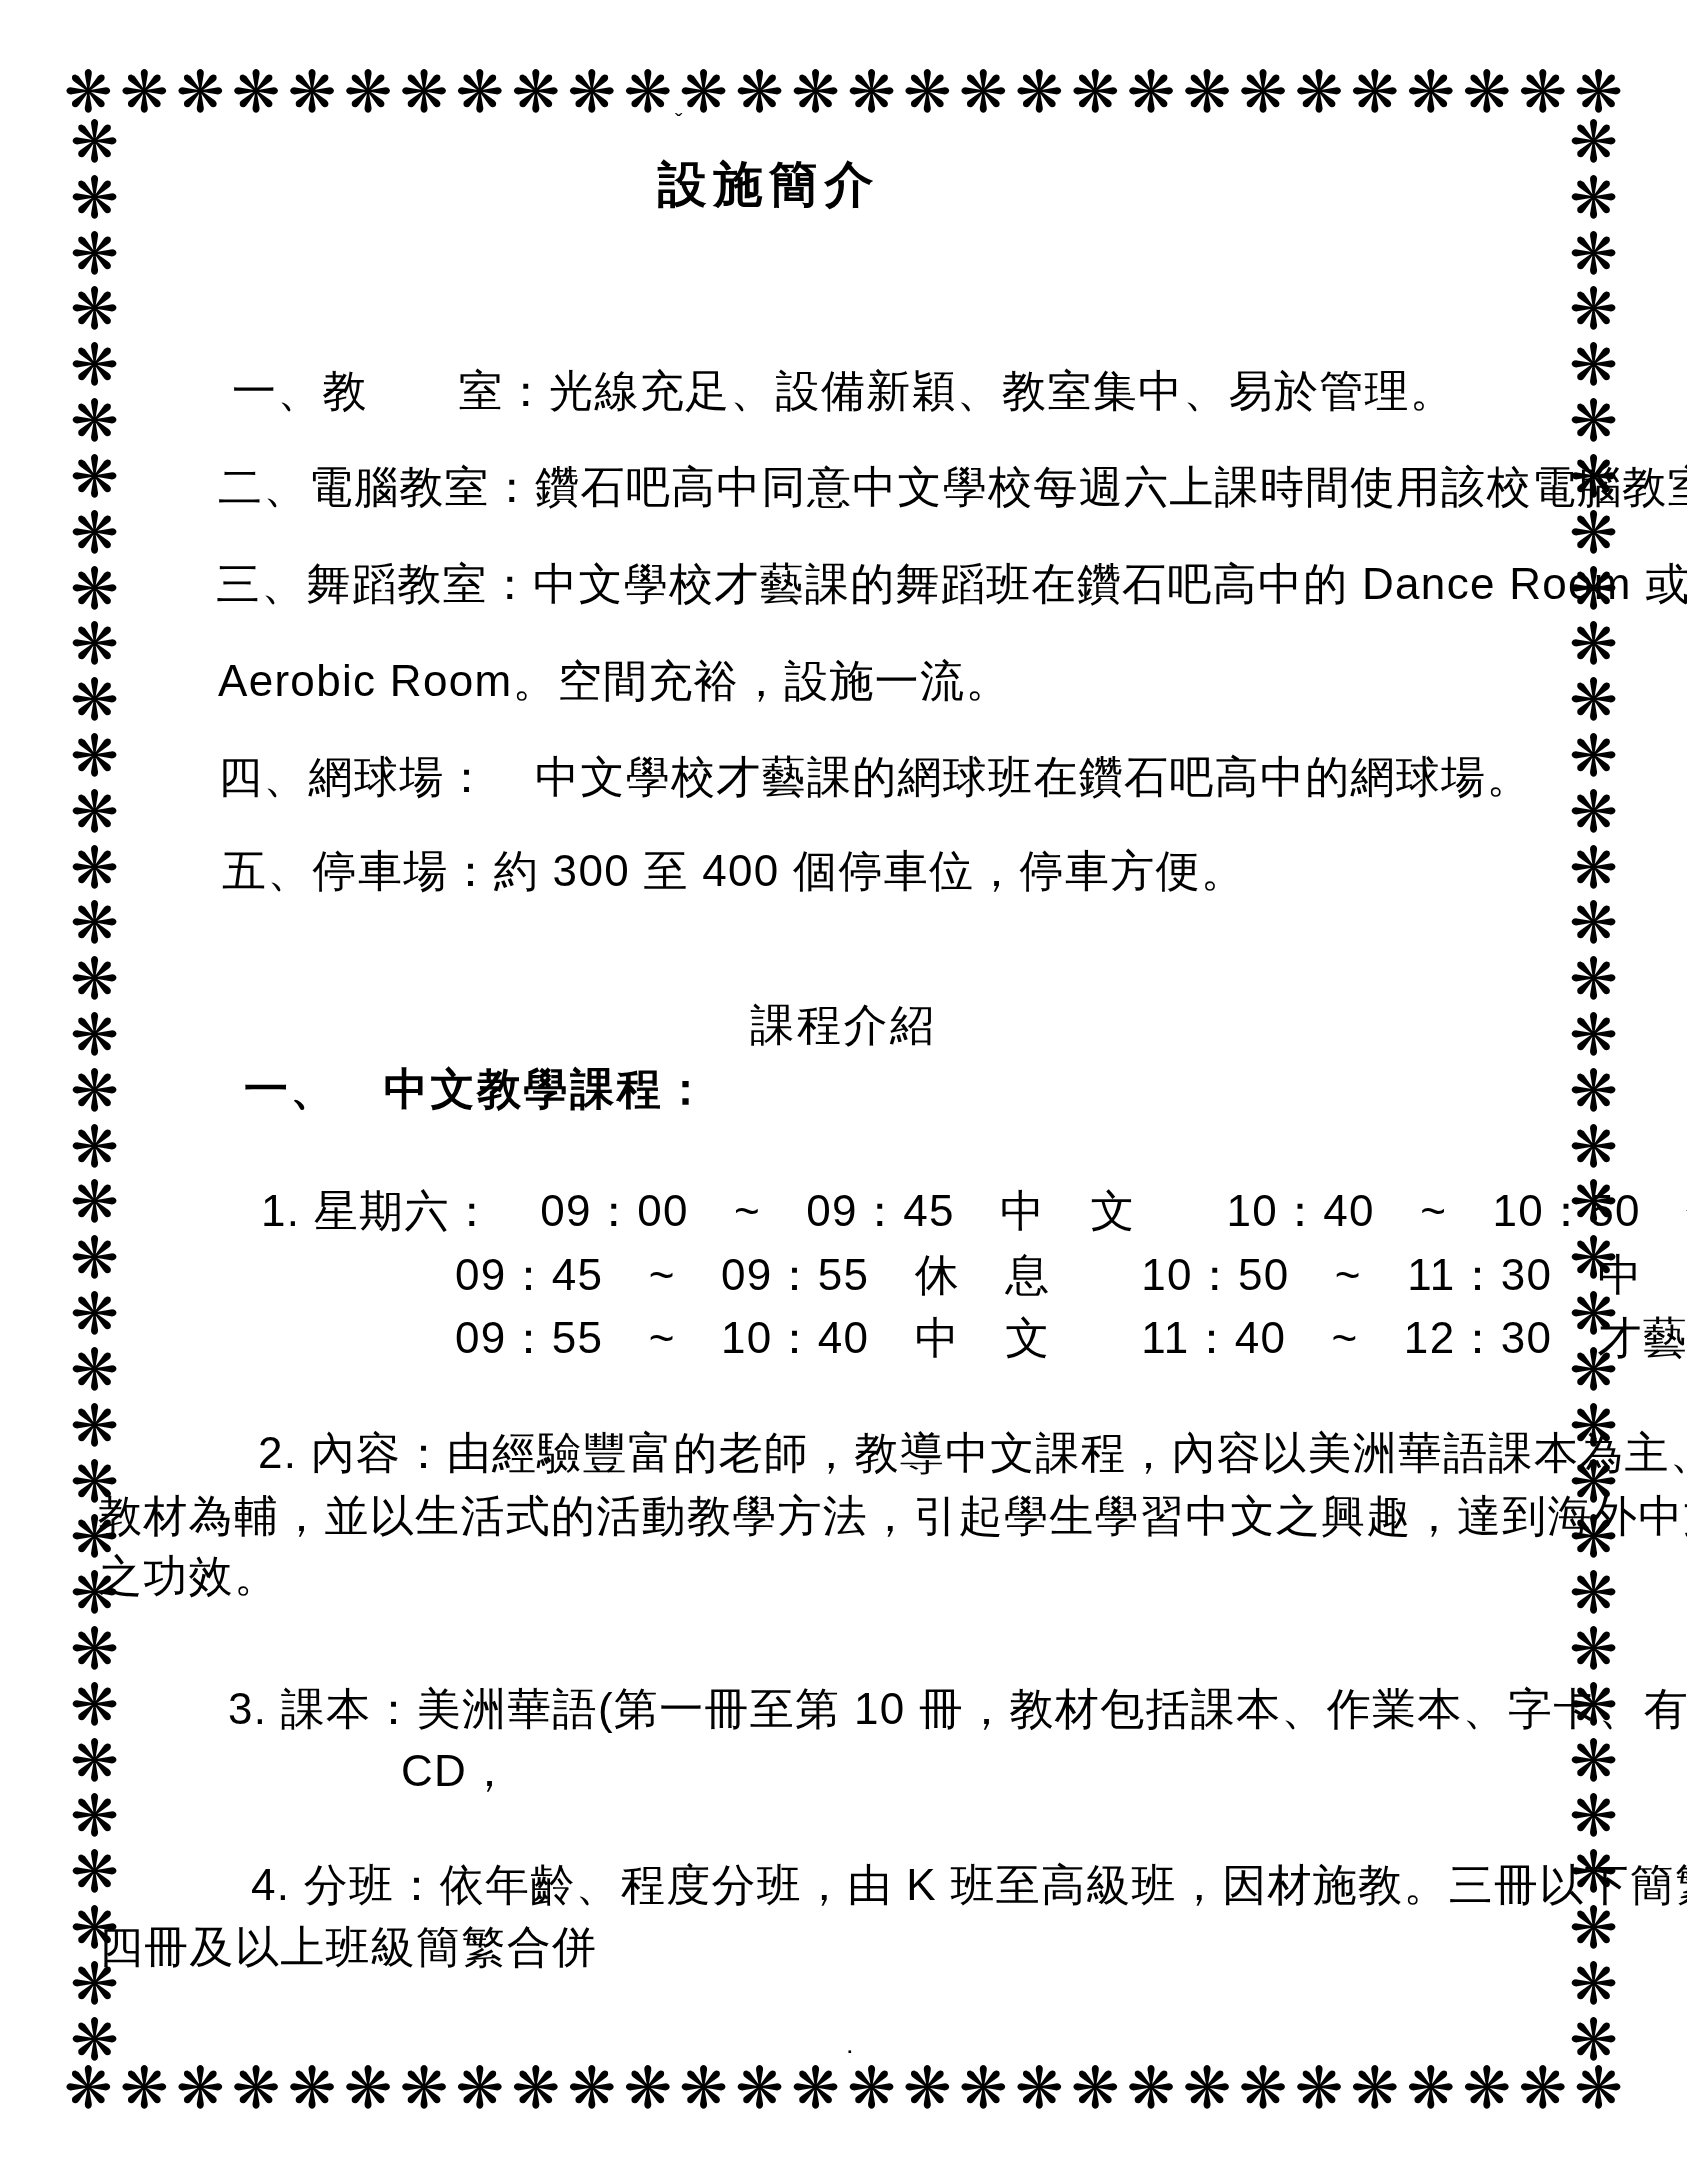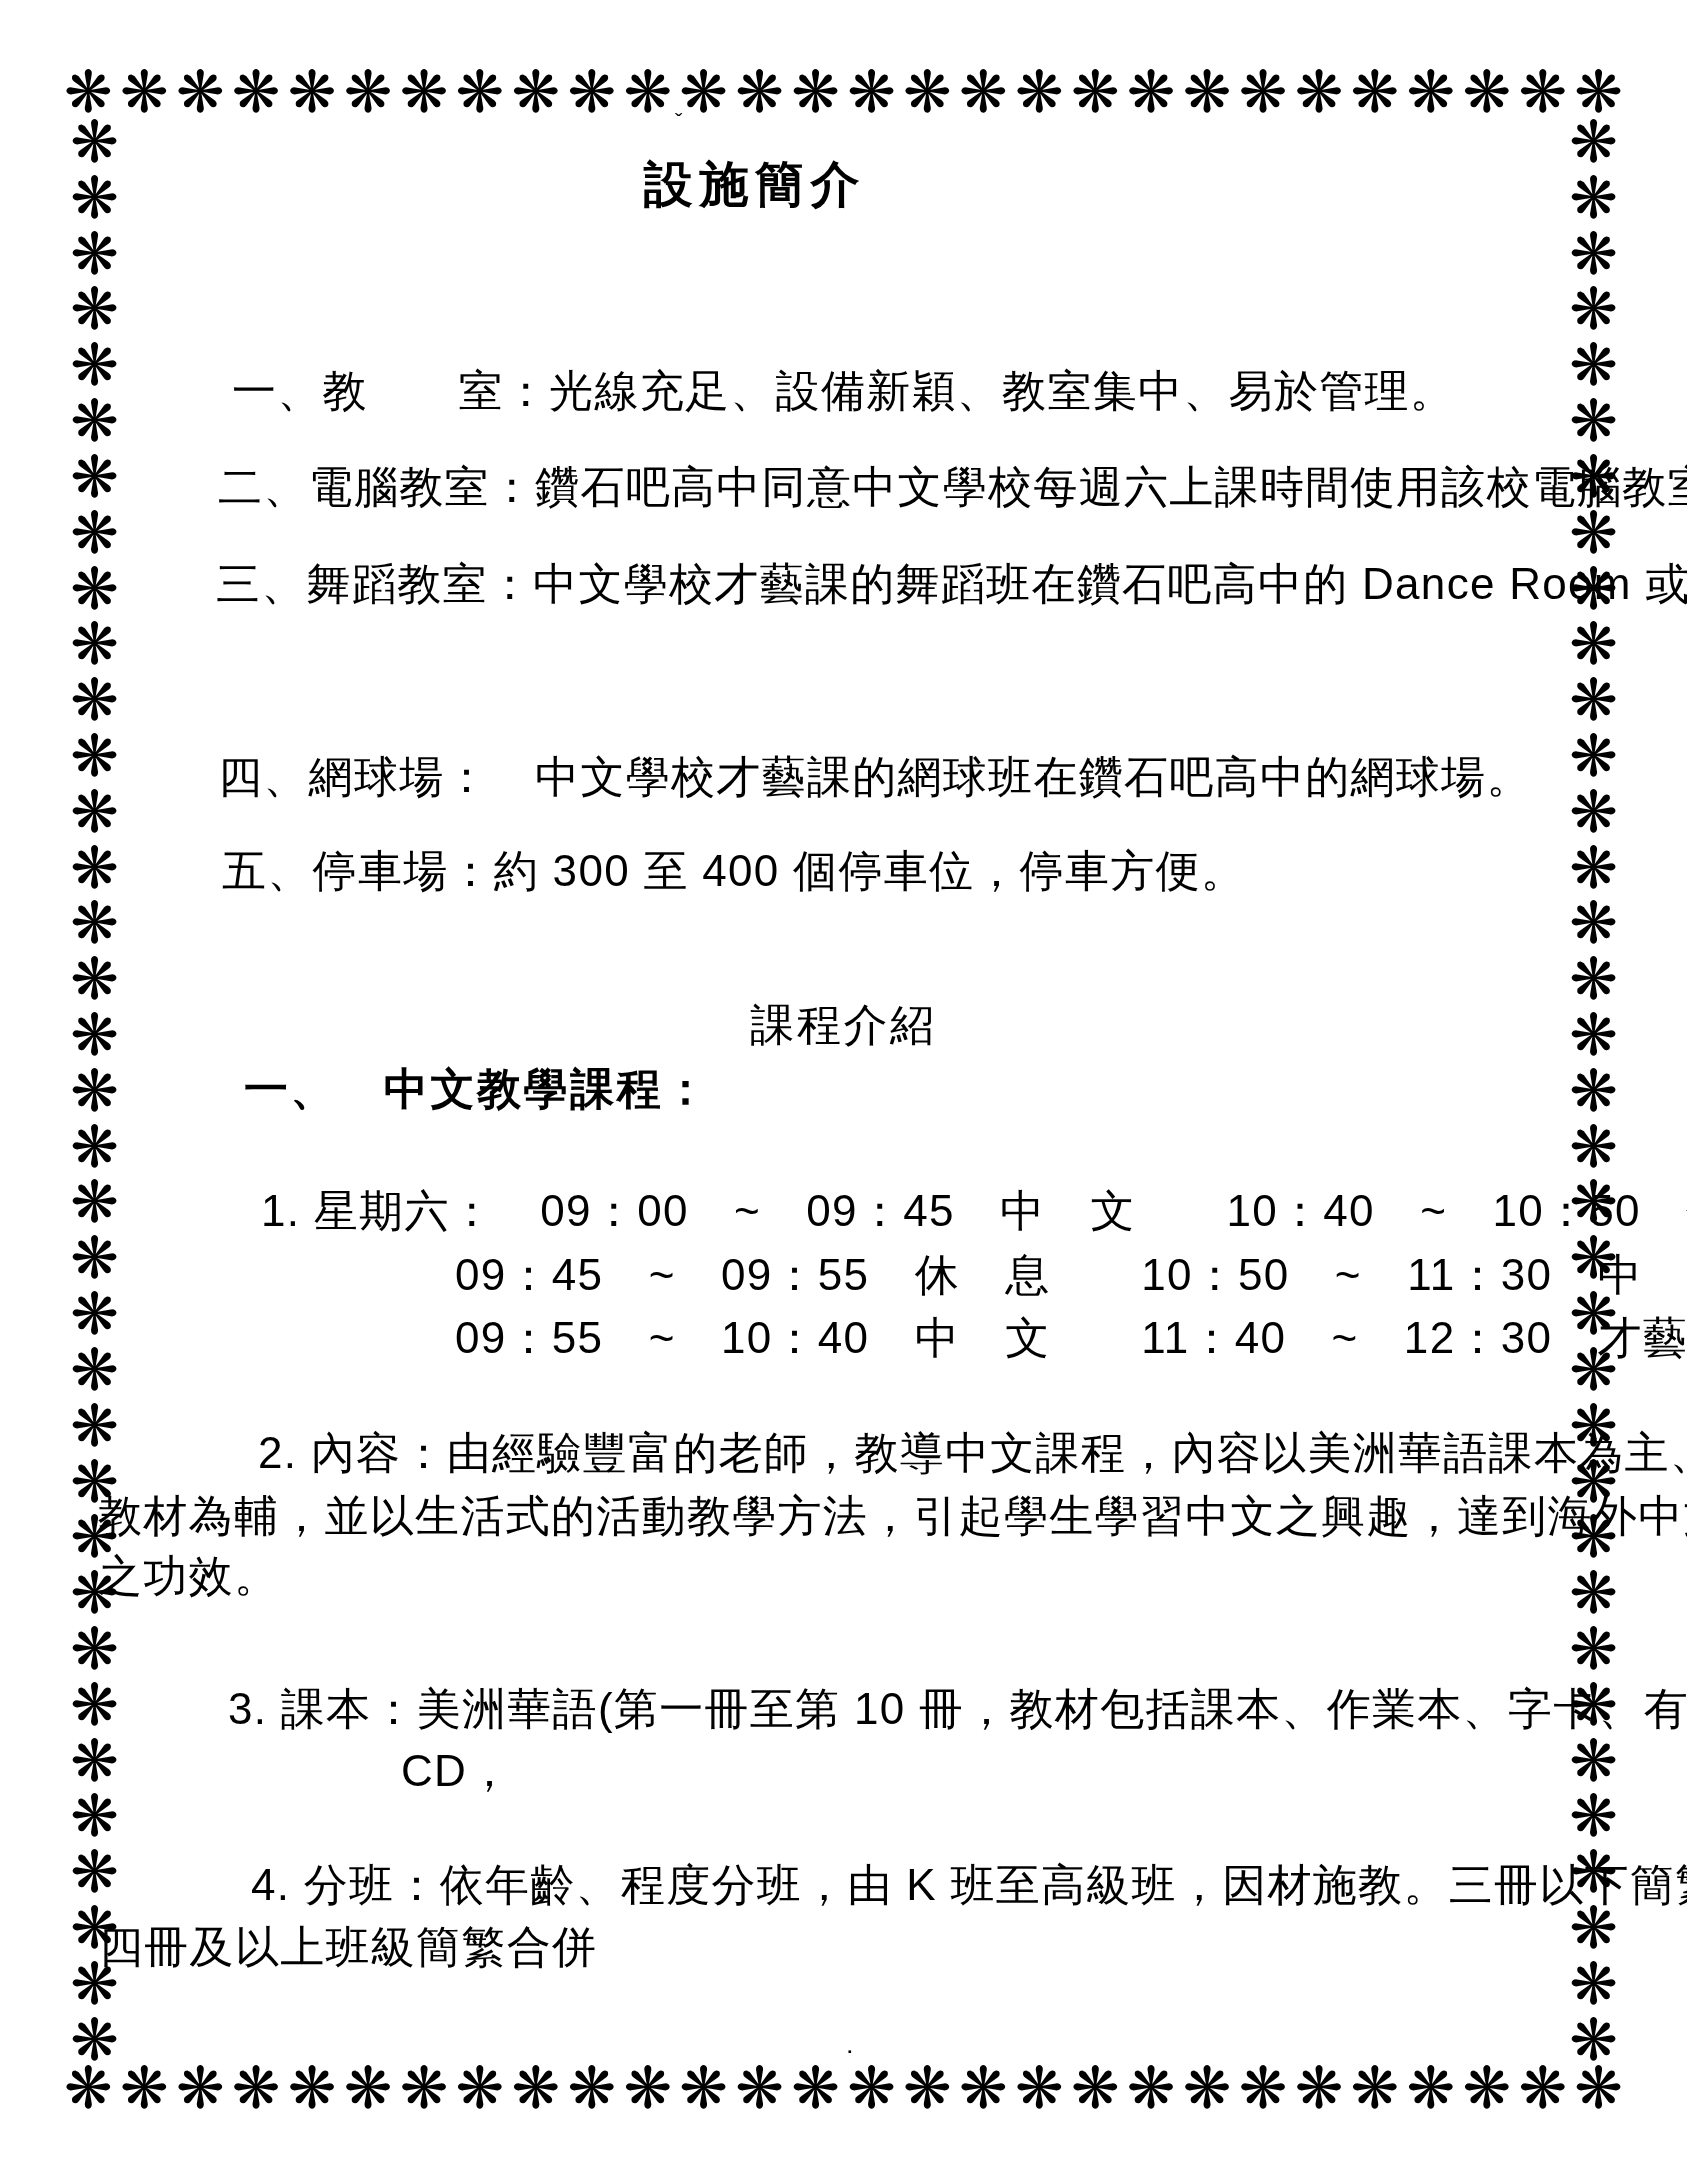--- a/index.html
+++ b/index.html
@@ -30,21 +30,21 @@
   .b-right{left:1563px;}
   .b-row span,.b-col span{display:block;}
 
   
   .line{
     position:absolute;margin:0;
     font-size:44px;line-height:45px;letter-spacing:1.3px;
     white-space:pre;
   }
   .doc-title{
-    position:absolute;top:152px;left:2px;width:1506px;margin:0;
+    position:absolute;top:152px;left:16px;width:1506px;margin:0;
     text-align:center;
     font-size:49px;font-weight:600;letter-spacing:6.6px;
   }
   .centered{left:0;width:1687px;text-align:center;letter-spacing:2.6px;}
   .bold{font-weight:bold;letter-spacing:2.6px;margin-left:26px;}
   .artifact{position:absolute;font-size:22.5px;line-height:22.5px;}
   .a-top{left:675px;top:111px;}
   .a-bottom{left:848px;top:2040px;font-size:10.6px;}
 </style>
 </head>
@@ -188,20 +188,21 @@
     </div>
 
   <div class="artifact a-top">ˇ</div>
   <div class="artifact a-bottom">▪</div>
 
   <h1 class="doc-title">設施簡介</h1>
 
   <p class="line" style="top:368px;left:232px">一、教　　室：光線充足、設備新穎、教室集中、易於管理。</p>
   <p class="line" style="top:561px;left:216px">三、舞蹈教室：中文學校才藝課的舞蹈班在鑽石吧高中的 Dance Room 或者</p>
   <p class="line" style="top:464px;left:218px">二、電腦教室：鑽石吧高中同意中文學校每週六上課時間使用該校電腦教室。</p>
+  <p class="line" style="top:658px;left:218px">Aerobic Room。空間充裕，設施一流。</p>
   <p class="line" style="top:754px;left:218px">四、網球場：　中文學校才藝課的網球班在鑽石吧高中的網球場。</p>
   <p class="line" style="top:848px;left:222px">五、停車場：約 300 至 400 個停車位，停車方便。</p>
 
   <p class="line centered" style="top:1002px">課程介紹</p>
   <p class="line bold" style="top:1066px;left:218px">一、　中文教學課程：</p>
 
   <p class="line" style="top:1188px;left:261px">1. 星期六：　09：00　~　09：45　中　文　　10：40　~　10：50　休　息</p>
   <p class="line" style="top:1252px;left:455px">09：45　~　09：55　休　息　　10：50　~　11：30　中　　文</p>
   <p class="line" style="top:1315px;left:455px">09：55　~　10：40　中　文　　11：40　~　12：30　才藝課</p>
 

